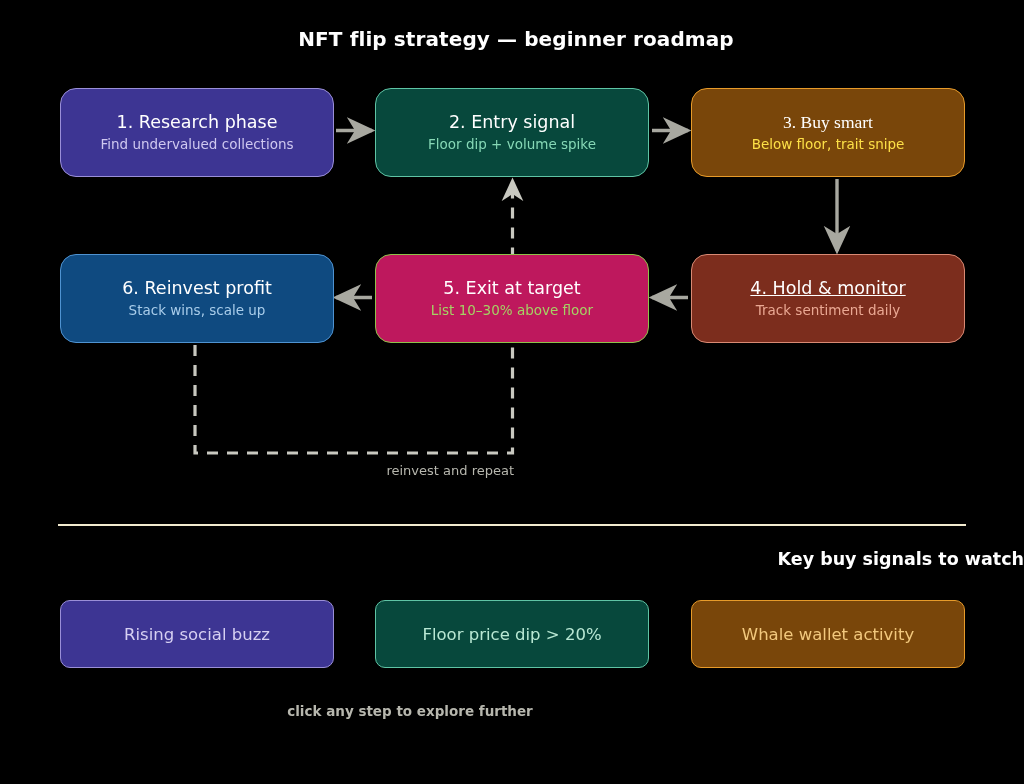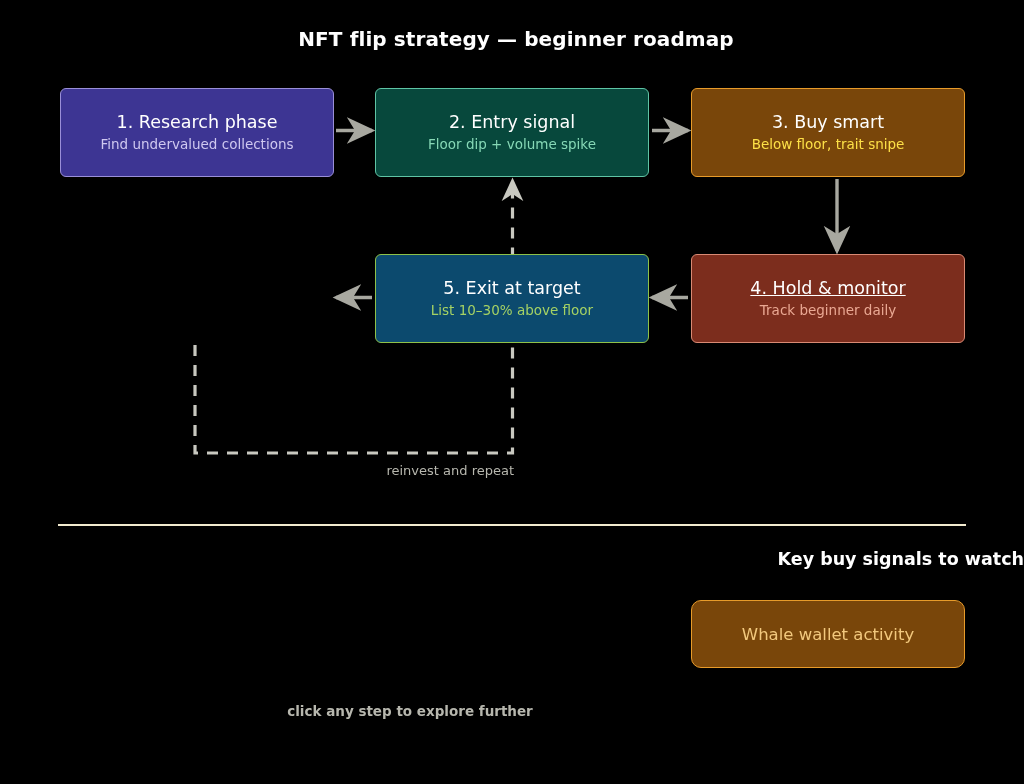--- a/index.html
+++ b/index.html
@@ -54,21 +54,21 @@
     width: 908px;
     height: 2px;
     background: #f2ebcf;
   }
 
   
   .step-box {
     position: absolute;
     width: 274px;
     height: 89px;
-    border-radius: 6px;
+    border-radius: 16px;
     border-style: solid;
     border-width: 1.6px;
     box-sizing: border-box;
     display: flex;
     flex-direction: column;
     align-items: center;
     justify-content: center;
     z-index: 5;
   }
   .step-title {
@@ -164,40 +164,50 @@
     <div class="step-title" style="color:#ffffff;">1. Research phase</div>
     <div class="step-sub" style="color:#cfc8f0;">Find undervalued collections</div>
   </div>
 
   <div class="step-box" style="left:375px; top:88px; background:#07483c; border-color:#5fc4a5;">
     <div class="step-title" style="color:#ffffff;">2. Entry signal</div>
     <div class="step-sub" style="color:#86d8b6;">Floor dip + volume spike</div>
   </div>
 
   <div class="step-box" style="left:691px; top:88px; background:#79460a; border-color:#e79b2a;">
-    <div class="step-title" style="color:#ffffff;">3. Buy smart</div>
+    <div class="step-title" style="color:#ffffff;font-family:Liberation Serif, serif;">3. Buy smart</div>
     <div class="step-sub" style="color:#fde047;">Below floor, trait snipe</div>
   </div>
 
   <div class="step-box" style="left:691px; top:254px; background:#7c2d1d; border-color:#d98a74;">
     <div class="step-title" style="color:#ffffff;text-decoration:underline;">4. Hold &amp; monitor</div>
-    <div class="step-sub" style="color:#eaa893;">Track beginner daily</div>
-  </div>
-
-  <div class="step-box" style="left:375px; top:254px; background:#0c4a6e; border-color:#8ec24a;">
+    <div class="step-sub" style="color:#eaa893;">Track sentiment daily</div>
+  </div>
+
+  <div class="step-box" style="left:375px; top:254px; background:#be185d; border-color:#8ec24a;">
     <div class="step-title" style="color:#ffffff;">5. Exit at target</div>
     <div class="step-sub" style="color:#a5d264;">List 10–30% above floor</div>
   </div>
 
+  <div class="step-box" style="left:60px; top:254px; background:#0f4a80; border-color:#4f93d1;">
+    <div class="step-title" style="color:#ffffff;">6. Reinvest profit</div>
+    <div class="step-sub" style="color:#a9cdea;">Stack wins, scale up</div>
+  </div>
 
   <div class="loop-label">reinvest and repeat</div>
 
   <div class="divider"></div>
 
   <div class="section-title">Key buy signals to watch</div>
 
+  <div class="chip" style="left:60px; background:#3d3593; border-color:#9a8fd8; color:#d6d0f2;">
+    <span>Rising social buzz</span>
+  </div>
+  <div class="chip" style="left:375px; background:#07483c; border-color:#5fc4a5; color:#b9e8d4;">
+    <span>Floor price dip &gt; 20%</span>
+  </div>
   <div class="chip" style="left:691px; background:#79460a; border-color:#e79b2a; color:#f2c87d;">
     <span>Whale wallet activity</span>
   </div>
 
   <div class="footer-note">click any step to explore further</div>
 
 </div>
 
 </body></html>

